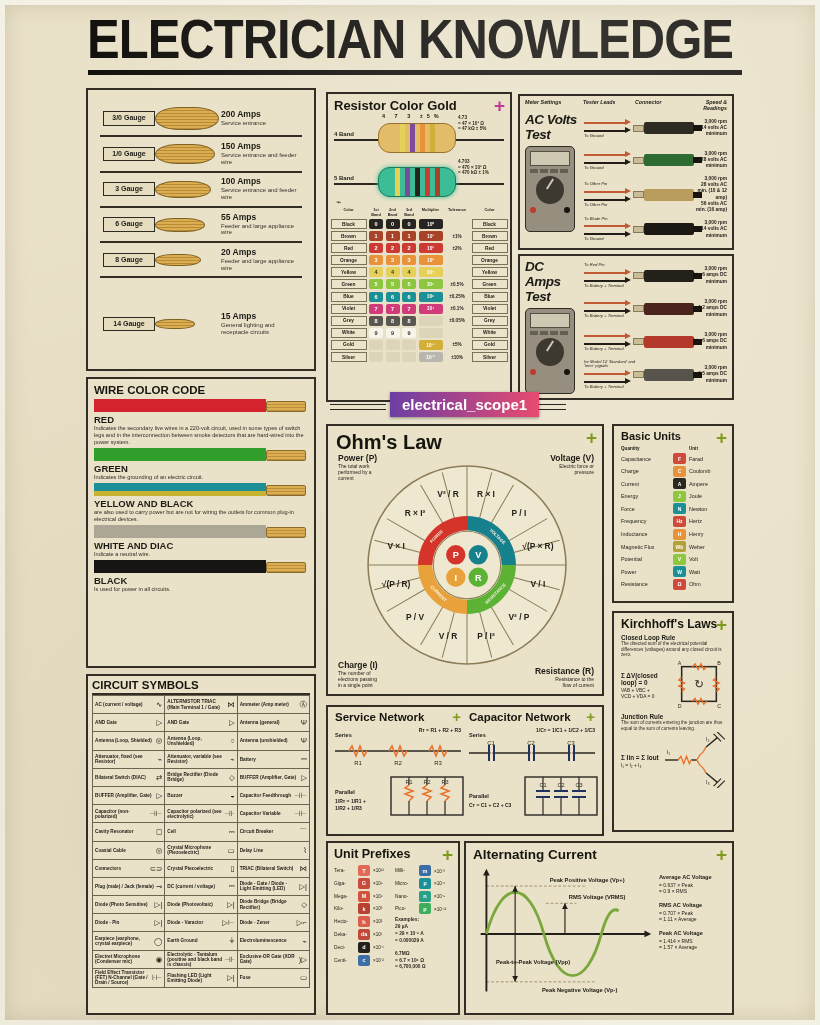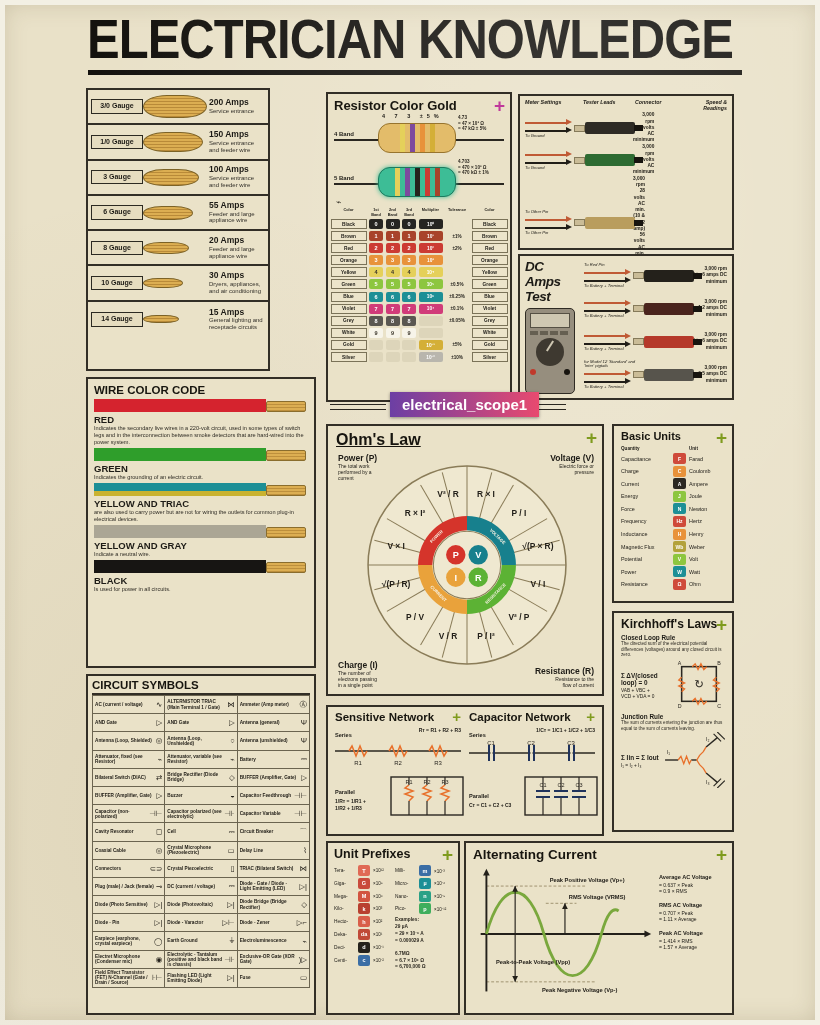--- a/index.html
+++ b/index.html
@@ -12,24 +12,24 @@
   .title{position:absolute;left:0;top:8px;width:100%;text-align:center;font-weight:bold;
          font-size:49px;letter-spacing:-1px;transform:scaleY(1.12);transform-origin:top;color:#14120e;white-space:nowrap;}
   .title-rule{position:absolute;left:88px;right:78px;top:70px;height:5px;background:#14120e;}
   .panel{position:absolute;background:#eae2c8;border:2px solid #322e26;box-sizing:border-box;z-index:1;}
   .ph{font-weight:bold;color:#17150f;}
   .plus{position:absolute;right:5px;top:2px;font-size:19px;font-weight:bold;line-height:1;color:#7f9b1e;}
   .plus.mag{color:#c0399b;}
   .pre{white-space:pre-line;}
 
   
-  .p-gauge{left:86px;top:88px;width:184px;height:283px;padding:0;}
+  .p-gauge{left:86px;top:88px;width:230px;height:283px;padding:12px;}
   .grow{display:grid;grid-template-columns:52px 66px 1fr;align-items:center;height:35.3px;
         border-bottom:2px solid #322e26;padding:0 3px;box-sizing:border-box;}
-  .grow:last-of-type{border-bottom:none;}
+  .grow:last-of-type{border-bottom:none;margin-top:28px;}
   .glabel{border:1.5px solid #2c2a22;background:#e6ddc0;font-size:7px;font-weight:bold;text-align:center;
           padding:2px 1px;line-height:1.2;}
   .gwire{height:12px;background:repeating-linear-gradient(180deg,#dcae52 0 2px,#b98a38 2px 3px);
          border:1px solid #7c6226;border-radius:45%/60%;justify-self:start;}
   .grow:nth-of-type(1) .gwire{width:62px;height:21px;}
   .grow:nth-of-type(2) .gwire{width:58px;height:18px;}
   .grow:nth-of-type(3) .gwire{width:54px;height:15px;}
   .grow:nth-of-type(4) .gwire{width:48px;height:12px;}
   .grow:nth-of-type(5) .gwire{width:44px;height:10px;}
   .grow:nth-of-type(6) .gwire{width:38px;height:8px;}
@@ -105,21 +105,21 @@
         border-top:3.5px solid transparent;border-bottom:3.5px solid transparent;}
   .arr.bk{background:#211e18;} .arr.bk::after{border-left-color:#211e18;}
   .leadlbl{font-size:4.2px;font-style:italic;line-height:1.1;}
   .conn{position:relative;width:50px;height:12px;border-radius:2px;background:var(--cc,#36332c);justify-self:start;margin-left:8px;}
   .conn::before{content:'';position:absolute;left:-11px;top:2.5px;width:11px;height:7px;background:#cabc97;border:1px solid #857a5a;box-sizing:border-box;}
   .conn::after{content:'';position:absolute;right:-8px;top:3px;width:9px;height:6px;background:#17140f;}
   .reading{font-size:4.8px;font-weight:bold;text-align:right;line-height:1.3;color:#24211a;}
 
   
   .p-ohms{left:326px;top:424px;width:278px;height:272px;padding:5px 8px;}
-  .ot{font-size:16px;text-decoration:underline;}
+  .ot{font-size:20px;}
   .corner{position:absolute;width:64px;font-size:5px;line-height:1.2;z-index:2;}
   .corner b{font-size:8.5px;display:block;}
   .c-power{left:10px;top:27px;} .c-volt{right:8px;top:27px;text-align:right;}
   .c-curr{left:10px;bottom:6px;} .c-res{right:8px;bottom:6px;text-align:right;}
   .wheel{position:absolute;left:37px;top:37px;}
 
   
   .p-units{left:612px;top:424px;width:122px;height:179px;padding:4px 7px;}
   .but{font-size:11px;margin-bottom:4px;}
   .uhead{display:grid;grid-template-columns:52px 16px 1fr;font-size:4.6px;font-weight:bold;margin-bottom:2px;}
@@ -220,28 +220,20 @@
 
       <div class="grow">
         <div class="glabel">8 Gauge</div>
         <div class="gwire"></div>
         <div>
           <div class="gamps">20 Amps</div>
           <div class="gdesc">Feeder and large appliance wire</div>
         </div>
       </div>
 
-      <div class="grow">
-        <div class="glabel">10 Gauge</div>
-        <div class="gwire"></div>
-        <div>
-          <div class="gamps">30 Amps</div>
-          <div class="gdesc">Dryers, appliances, and air conditioning</div>
-        </div>
-      </div>
 
 
       <div class="grow">
         <div class="glabel">14 Gauge</div>
         <div class="gwire"></div>
         <div>
           <div class="gamps">15 Amps</div>
           <div class="gdesc">General lighting and receptacle circuits</div>
         </div>
       </div>
@@ -258,27 +250,27 @@
         </div>
 
         <div class="witem">
           <div class="wbar" style="--c: #2f9e2b;"></div>
           <div class="wname">GREEN</div>
           <div class="wdesc">Indicates the grounding of an electric circuit.</div>
         </div>
 
         <div class="witem">
           <div class="wbar" style="--c: #1d8f96; --c2: #c9b230;"></div>
-          <div class="wname">YELLOW AND TRIAC</div>
+          <div class="wname">YELLOW AND BLACK</div>
           <div class="wdesc">are also used to carry power but are not for wiring the outlets for common plug-in electrical devices.</div>
         </div>
 
         <div class="witem">
           <div class="wbar" style="--c: #aba695;"></div>
-          <div class="wname">YELLOW AND GRAY</div>
+          <div class="wname">WHITE AND DIAC</div>
           <div class="wdesc">Indicate a neutral wire.</div>
         </div>
 
         <div class="witem">
           <div class="wbar" style="--c: #171513;"></div>
           <div class="wname">BLACK</div>
           <div class="wdesc">Is used for power in all circuits.</div>
         </div>
       </div>
   </div>
@@ -698,20 +690,37 @@
   </div>
 
   <div class="panel p-ac">
     <div class="thead">
       <span>Meter Settings</span>
       <span>Tester Leads</span>
       <span>Connector</span>
       <span style="text-align:right">Speed &amp; Readings</span>
     </div>
     <div class="tbody">
+      <div>
+        <div class="ttitle">AC Volts Test</div>
+        <div class="meter">
+          <div class="scr"></div>
+          <div class="btns">
+              <i></i>
+              <i></i>
+              <i></i>
+              <i></i>
+            </div>
+          <div class="dial"></div>
+          <div class="probes">
+              <i class="probe-r"></i>
+              <i class="probe-b"></i>
+            </div>
+        </div>
+      </div>
       <div>
 
           <div class="trow">
             <div class="arrs">
               <span class="leadlbl"></span>
               <span class="arr"></span>
               <span class="arr bk"></span>
               <span class="leadlbl">To Ground</span>
             </div>
             <div class="conn" style="--cc: #2e2b25;"></div>
@@ -1061,21 +1070,21 @@
         </g>
         <text x="4" y="24" font-size="5.5" fill="#2a2721">I₁</text>
         <text x="46" y="10" font-size="5.5" fill="#2a2721">I₂</text>
         <text x="46" y="56" font-size="5.5" fill="#2a2721">I₃</text>
       </svg>
     </div>
   </div>
 
   <div class="panel p-net">
     <div class="nhalf">
-      <div class="ph nt"><span>Sensitive Network</span>
+      <div class="ph nt"><span>Service Network</span>
         <span class="plus">+</span></div>
       <span class="nlbl">Series</span>
       <span class="nf">Rᴛ = R1 + R2 + R3</span>
       <svg width="126" height="26" viewBox="0 0 126 26">
         <line x1="0" y1="10" x2="126" y2="10" stroke="#2a2721" stroke-width="1.4"></line>
         <g stroke="#e8702a" stroke-width="1.5" fill="none">
           <polyline points="14,10 17,5 21,15 25,5 29,15 32,10"></polyline>
           <polyline points="54,10 57,5 61,15 65,5 69,15 72,10"></polyline>
           <polyline points="94,10 97,5 101,15 105,5 109,15 112,10"></polyline>
         </g>

